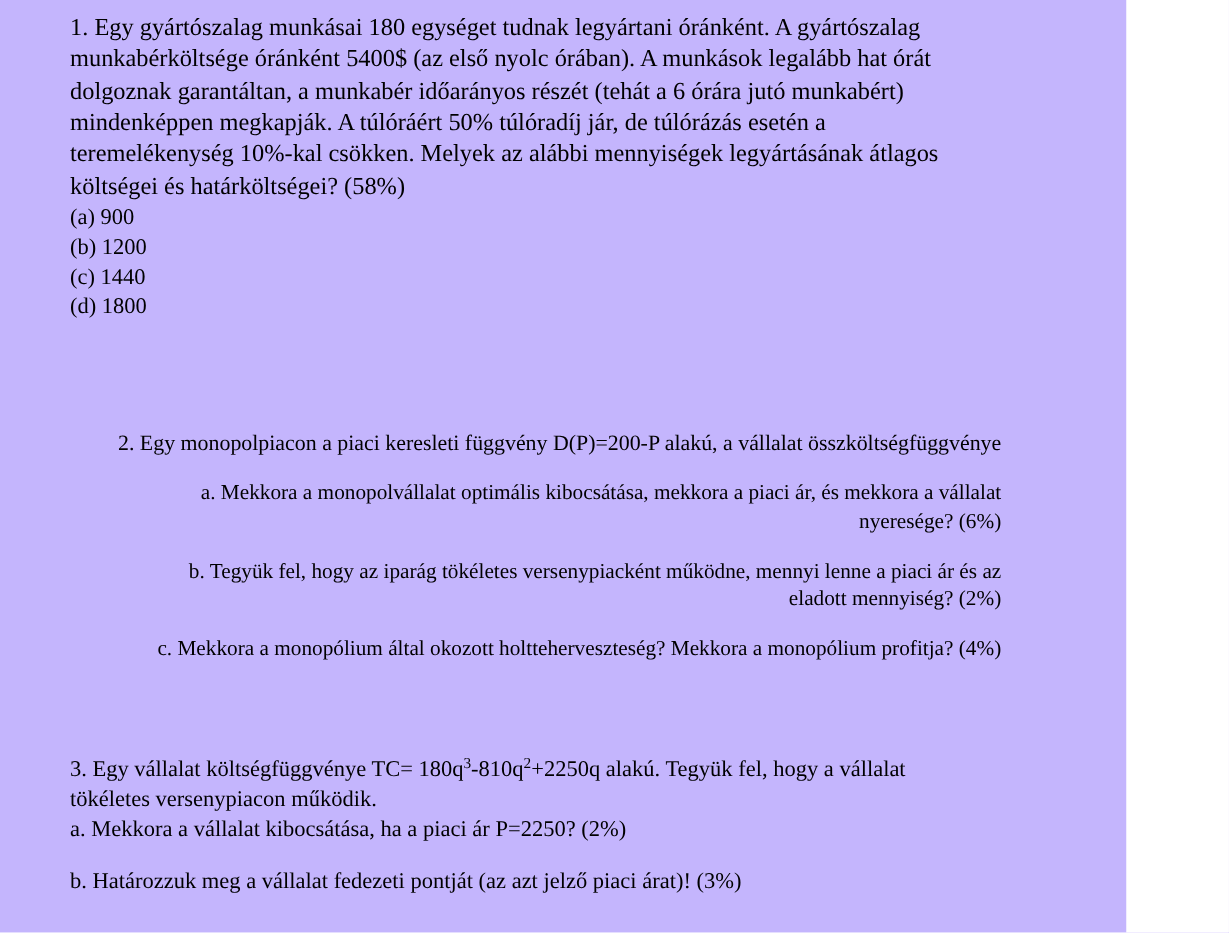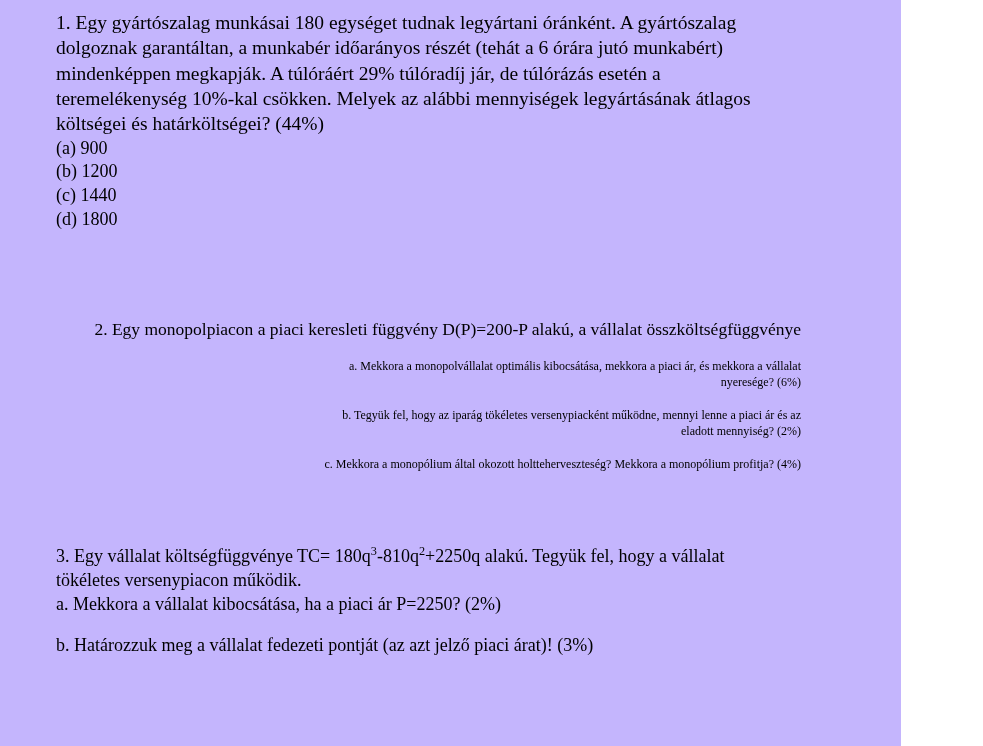--- a/index.html
+++ b/index.html
@@ -40,45 +40,46 @@
   }
   .gap-lg { height: 56px; }
   .gap-md { height: 30px; }
   .gap-sm { height: 17px; }
   .q2 {
     font-size: 17.5px;
     line-height: 1.32;
   }
   .q2 p { margin: 0; text-align: right; }
   .q2 .sub {
-    font-size: 12px;
+    font-size: 17px;
     line-height: 1.34;
   }
   .q3 {
     font-size: 18px;
     line-height: 1.33;
   }
   .q3 p { margin: 0; }
   sup {
     font-size: 0.68em;
     vertical-align: super;
     line-height: 0;
   }
 </style>
 </head>
 <body>
 
 <div class="page">
 
   <div class="block q1">
     <p>1. Egy gyártószalag munkásai 180 egységet tudnak legyártani óránként. A gyártószalag</p>
+    <p>munkabérköltsége óránként 5400$ (az első nyolc órában). A munkások legalább hat órát</p>
     <p>dolgoznak garantáltan, a munkabér időarányos részét (tehát a 6 órára jutó munkabért)</p>
-    <p>mindenképpen megkapják. A túlóráért 29% túlóradíj jár, de túlórázás esetén a</p>
+    <p>mindenképpen megkapják. A túlóráért 50% túlóradíj jár, de túlórázás esetén a</p>
     <p>teremelékenység 10%-kal csökken. Melyek az alábbi mennyiségek legyártásának átlagos</p>
-    <p>költségei és határköltségei? (44%)</p>
+    <p>költségei és határköltségei? (58%)</p>
     <p class="opt">(a) 900</p>
     <p class="opt">(b) 1200</p>
     <p class="opt">(c) 1440</p>
     <p class="opt">(d) 1800</p>
   </div>
 
   <div class="gap-lg"></div>
   <div class="gap-md"></div>
 
   <div class="block q2">

